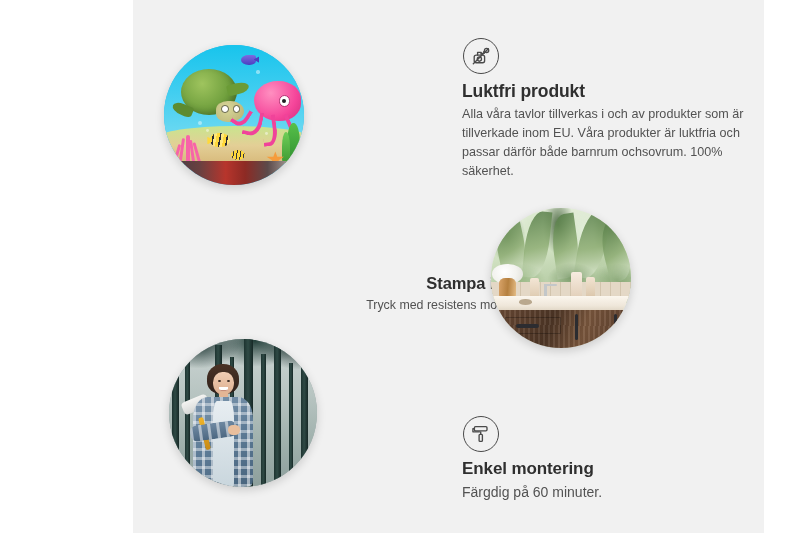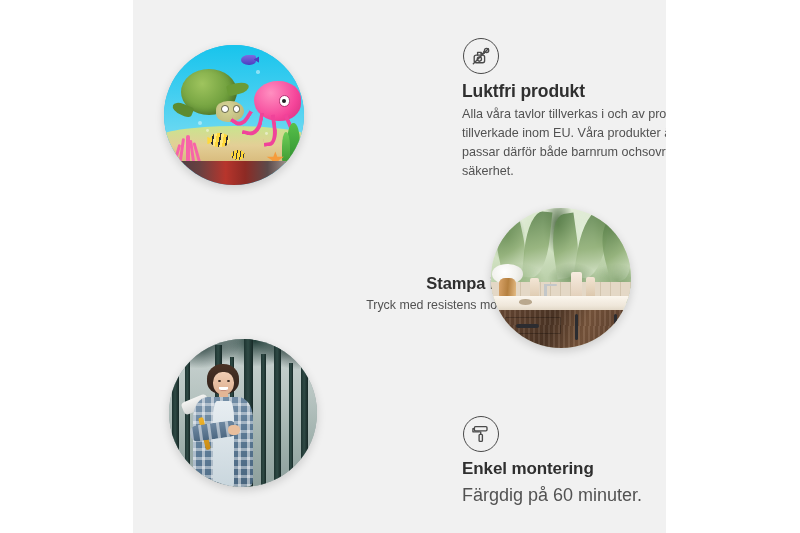--- a/index.html
+++ b/index.html
@@ -17,21 +17,21 @@
     width: 800px;
     height: 533px;
     background: #ffffff;
   }
 
   
   #canvas {
     position: absolute;
     left: 133px;
     top: 0;
-    width: 533px;
+    width: 631px;
     height: 533px;
     background: #f1f1f1;
     overflow: hidden;
     text-decoration: underline;
   }
 
   
   .circle {
     position: absolute;
     border-radius: 50%;
@@ -323,21 +323,21 @@
   
   #text-waterproof { left: 200px; top: 231px; width: 262px; text-align: right; }
   #text-waterproof .feat-icon { margin-left: auto; margin-right: 3px; }
   #text-waterproof .feat-title { font-size: 16.5px; }
   #text-waterproof .feat-desc { font-size: 12.4px; }
 
   
   #text-mounting { left: 329px; top: 416px; width: 250px; text-align: left; }
   #text-mounting .feat-icon { margin-left: 1px; }
   #text-mounting .feat-title { font-size: 17px; }
-  #text-mounting .feat-desc { font-size: 18px; }
+  #text-mounting .feat-desc { font-size: 14px; }
 </style>
 </head>
 <body>
 
 <div id="page">
 
   <div id="canvas">
 
     <div class="circle" id="media-underwater">
       <div class="uw-sky"></div>

